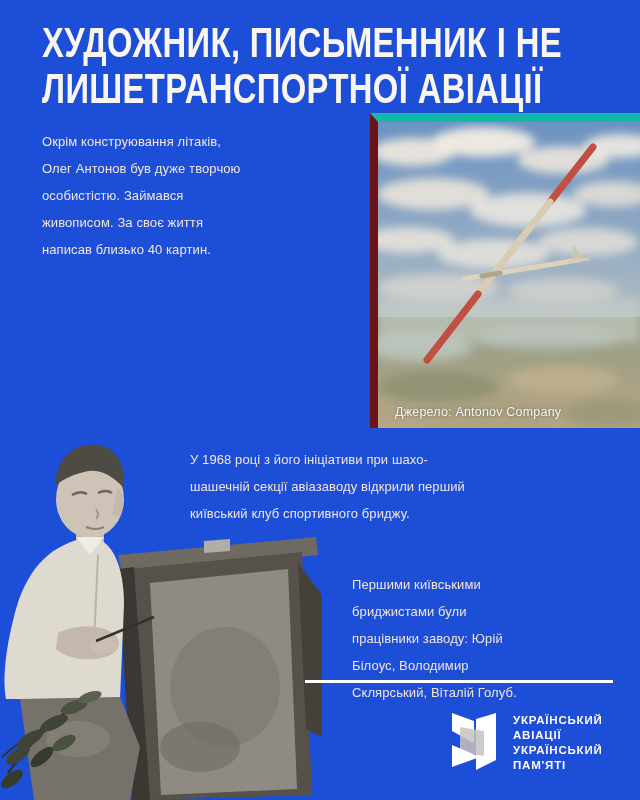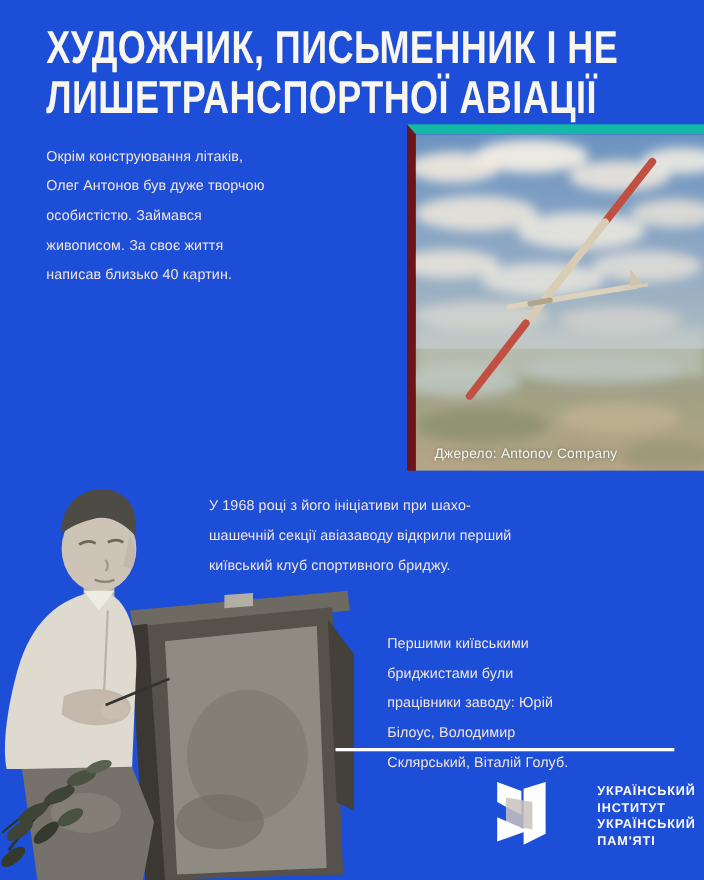--- a/index.html
+++ b/index.html
@@ -38,21 +38,21 @@
   }
   
   .divider{
     position:absolute;left:305px;top:680px;width:308px;height:3px;
     background:#ffffff;
   }
   
   .photo{position:absolute;left:0;top:437px;width:322px;height:363px;}
   .photo svg{display:block;width:322px;height:363px;}
   
-  .logo{position:absolute;left:450px;top:707px;display:flex;align-items:flex-start;gap:30px;}
+  .logo{position:absolute;left:450px;top:707px;display:flex;align-items:flex-end;}
   .logo-icon{width:50px;height:64px;margin-right:13px;}
   .logo-text{
     color:#fdfaf7;font-weight:bold;font-size:11.5px;line-height:15px;
     letter-spacing:0.8px;margin-top:6px;
   }
 </style>
 </head>
 <body>
 
 <div class="poster">
@@ -186,19 +186,19 @@
 
   <div class="logo">
     <svg class="logo-icon" viewBox="0 0 50 62">
       <polygon points="2,3 24,11 24,33 2,21" fill="#ffffff"></polygon>
       <polygon points="26,9 46,3 46,50 26,60" fill="#ffffff"></polygon>
       <polygon points="10,17 34,21 34,46 10,42" fill="#c9c2be" opacity="0.85"></polygon>
       <polygon points="2,35 30,47 2,57" fill="#ffffff"></polygon>
     </svg>
     <div class="logo-text">
       <div>УКРАЇНСЬКИЙ</div>
-      <div>ІНСТИТУТ</div>
+      <div>АВІАЦІЇ</div>
       <div>УКРАЇНСЬКИЙ</div>
       <div>ПАМ'ЯТІ</div>
     </div>
   </div>
 
 </div>
 
 </body></html>

